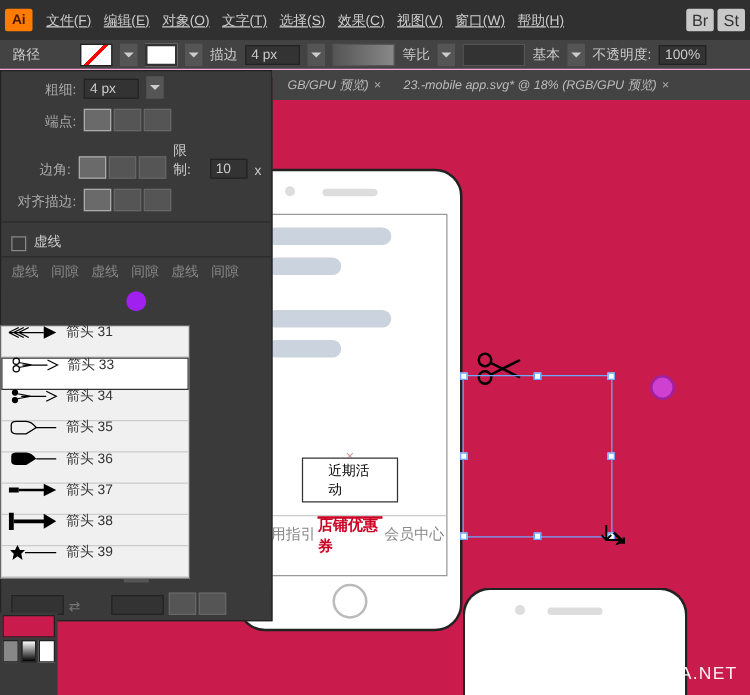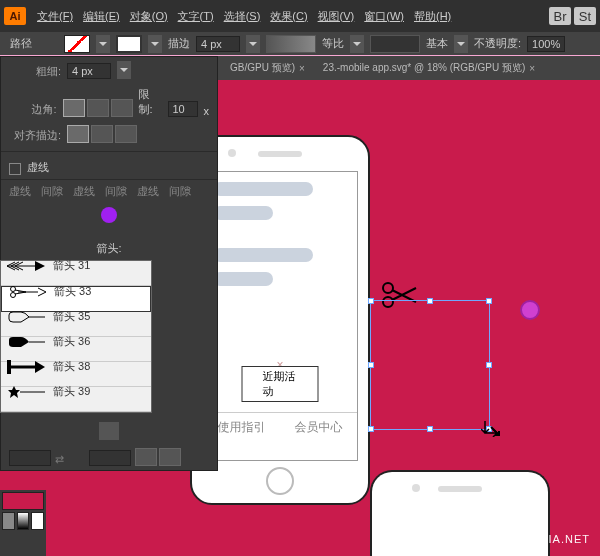--- a/index.html
+++ b/index.html
@@ -27,21 +27,21 @@
 .subhead { padding: 4px 8px; color: #888; display: flex; gap: 10px; border-top: 1px solid #2a2a2a; }
 .arrowrow { display: flex; align-items: center; padding: 4px 4px; gap: 18px; background: #3a3a3a; flex-direction: column; }
 .arrowrow .circ { width: 16px; height: 16px; background: #a020f0; border-radius: 50%; }
 .asel { width: 48px; height: 20px; background: #555; border: 1px solid #333; display: flex; align-items: center; justify-content: center; }
 .arrows-dd { position: absolute; left: 0; top: 260px; width: 152px; background: #f0f0f0; border: 1px solid #666; z-index: 10; }
 .arr-item { display: flex; align-items: flex-end; height: 24px; padding: 12px 6px; gap: 6px; border-bottom: 1px solid #ccc; color: #333; font-size: 11px; }
 .arr-item.sel { background: #fff; border: 1px solid #333; }
 .arr-icon { width: 40px; height: 14px; display: flex; align-items: center; }
 .arr-icon svg { width: 40px; height: 14px; }
 .tabsrow { position: absolute; left: 218px; top: 56px; right: 0; height: 24px; background: #434343; color: #bbb; font-size: 10px; display: flex; align-items: center; padding: 0 6px; gap: 6px; }
-.tab { padding: 2px 6px; display: flex; align-items: center; gap: 4px; }
+.tab { padding: 2px 6px; display: flex; align-items: center; gap: 4px; font-style: italic; }
 .tab .x { color: #aaa; }
 .canvas { position: absolute; left: 0; top: 80px; right: 0; bottom: 0; background: #c91b4c; }
 .phone { position: absolute; left: 190px; top: 55px; width: 180px; height: 370px; background: #fff; border-radius: 22px; border: 2px solid #222; }
 .speaker { position: absolute; top: 14px; left: 50%; transform: translateX(-50%); width: 44px; height: 6px; background: #ddd; border-radius: 3px; }
 .cam { position: absolute; top: 12px; left: 36px; width: 8px; height: 8px; background: #ddd; border-radius: 50%; }
 .screen { position: absolute; top: 34px; left: 10px; right: 10px; bottom: 42px; background: #fff; border: 1px solid #999; }
 .pill { height: 14px; background: #cbd3de; border-radius: 7px; margin: 10px; }
 .pill.w1 { width: 100px; }
 .pill.w2 { width: 60px; }
 .nav { position: absolute; bottom: 18px; left: 0; right: 0; height: 30px; display: flex; border-top: 1px solid #ccc; font-size: 12px; }
@@ -59,21 +59,21 @@
 .sciss { position: absolute; left: 380px; top: 200px; }
 .sciss svg { width: 40px; height: 30px; }
 .arrhead { position: absolute; right: -12px; bottom: -12px; }
 .arrhead svg { width: 20px; height: 20px; }
 .acc { position: absolute; left: 520px; top: 220px; width: 20px; height: 20px; background: #d040d0; border-radius: 50%; border: 2px solid #a020a0; }
 .phone2 { position: absolute; left: 370px; top: 390px; width: 180px; height: 90px; background: #fff; border-radius: 22px 22px 0 0; border: 2px solid #222; border-bottom: none; }
 .phone2 .speaker { top: 14px; }
 .phone2 .cam { top: 12px; left: 40px; }
 .watermark { position: absolute; right: 10px; bottom: 10px; display: flex; align-items: center; gap: 6px; color: #fff; font-size: 13px; opacity: 0.95; }
 .watermark .logo { width: 36px; height: 32px; }
-.watermark .t2 { font-size: 11px; letter-spacing: 1px; }
+.watermark .t2 { font-size: 14px; letter-spacing: 1px; }
 .toolstrip { position: absolute; left: 0; top: 490px; width: 46px; height: 66px; background: #3a3a3a; display: flex; flex-direction: column; gap: 2px; padding: 2px; z-index: 6; }
 .toolstrip .sw { height: 18px; display: flex; gap: 2px; }
 .toolstrip .swi { flex: 1; border: 1px solid #222; }
 </style>
 </head>
 <body>
 
 <div class="menubar">
   <div class="ai-logo">Ai</div>
   <span class="m">文件(F)</span>
@@ -121,20 +121,28 @@
   </div>
 </div>
 
 <div class="panel">
   <div class="prow">
     <span class="lbl">粗细:</span>
     <input class="numf" value="4 px" style="">
     <div class="dd"></div>
   </div>
   <div class="prow">
+    <span class="lbl">端点:</span>
+    <div class="btn3">
+      <div class="b on"></div>
+      <div class="b"></div>
+      <div class="b"></div>
+    </div>
+  </div>
+  <div class="prow">
     <span class="lbl">边角:</span>
     <div class="btn3">
       <div class="b on"></div>
       <div class="b"></div>
       <div class="b"></div>
     </div>
     <span>限制:</span>
     <input class="numf" style="width: 30px;" value="10">
     <span>x</span>
   </div>
@@ -206,34 +214,55 @@
           <circle cx="5" cy="10" r="2.5" fill="none" stroke="#000"></circle>
           <path d="M7 5 L18 7 L7 9 M10 7 L30 7" stroke="#000" fill="none"></path>
           <path d="M30 3 L38 7 L30 11" stroke="#000" fill="none"></path>
         </svg>
       </div>
     <span>箭头 33</span>
   </div>
   <div class="arr-item">
     <div class="arr-icon">
         <svg viewBox="0 0 40 14">
+          <circle cx="5" cy="4" r="2.5" fill="#000"></circle>
+          <circle cx="5" cy="10" r="2.5" fill="#000"></circle>
+          <path d="M7 5 L18 7 L7 9 M10 7 L30 7" stroke="#000" fill="none"></path>
+          <path d="M30 3 L38 7 L30 11" stroke="#000" fill="none"></path>
+        </svg>
+      </div>
+    <span>箭头 34</span>
+  </div>
+  <div class="arr-item">
+    <div class="arr-icon">
+        <svg viewBox="0 0 40 14">
           <path d="M2 5 Q2 2 6 2 L14 2 Q18 2 22 7 L14 12 L6 12 Q2 12 2 9 Z" fill="none" stroke="#000"></path>
           <line x1="22" y1="7" x2="38" y2="7" stroke="#000"></line>
         </svg>
       </div>
     <span>箭头 35</span>
   </div>
   <div class="arr-item">
     <div class="arr-icon">
         <svg viewBox="0 0 40 14">
           <path d="M2 5 Q2 2 6 2 L14 2 Q18 2 22 7 L14 12 L6 12 Q2 12 2 9 Z" fill="#000"></path>
           <line x1="22" y1="7" x2="38" y2="7" stroke="#000"></line>
         </svg>
       </div>
     <span>箭头 36</span>
+  </div>
+  <div class="arr-item">
+    <div class="arr-icon">
+        <svg viewBox="0 0 40 14">
+          <rect x="0" y="5" width="8" height="4" fill="#000"></rect>
+          <line x1="8" y1="7" x2="30" y2="7" stroke="#000" stroke-width="2"></line>
+          <path d="M28 2 L38 7 L28 12 Z" fill="#000"></path>
+        </svg>
+      </div>
+    <span>箭头 37</span>
   </div>
   <div class="arr-item">
     <div class="arr-icon">
         <svg viewBox="0 0 40 14">
           <rect x="0" y="0" width="4" height="14" fill="#000"></rect>
           <line x1="4" y1="7" x2="30" y2="7" stroke="#000" stroke-width="3"></line>
           <path d="M28 1 L38 7 L28 13 Z" fill="#000"></path>
         </svg>
       </div>
     <span>箭头 38</span>
@@ -266,20 +295,21 @@
     <div class="speaker"></div>
     <div class="screen">
       <div class="pill w1"></div>
       <div class="pill w2"></div>
       <div class="pill w1" style="margin-top:28px"></div>
       <div class="pill w2"></div>
       <div class="closex">×</div>
       <div class="tag">近期活动</div>
       <div class="nav">
         <div class="ni">使用指引</div>
+        <div class="ni act">店铺优惠券</div>
         <div class="ni">会员中心</div>
       </div>
     </div>
     <div class="homebtn"></div>
   </div>
 
   <div class="sciss">
     <svg viewBox="0 0 40 30">
         <circle cx="8" cy="8" r="5" fill="none" stroke="#000" stroke-width="2"></circle>
         <circle cx="8" cy="22" r="5" fill="none" stroke="#000" stroke-width="2"></circle>

